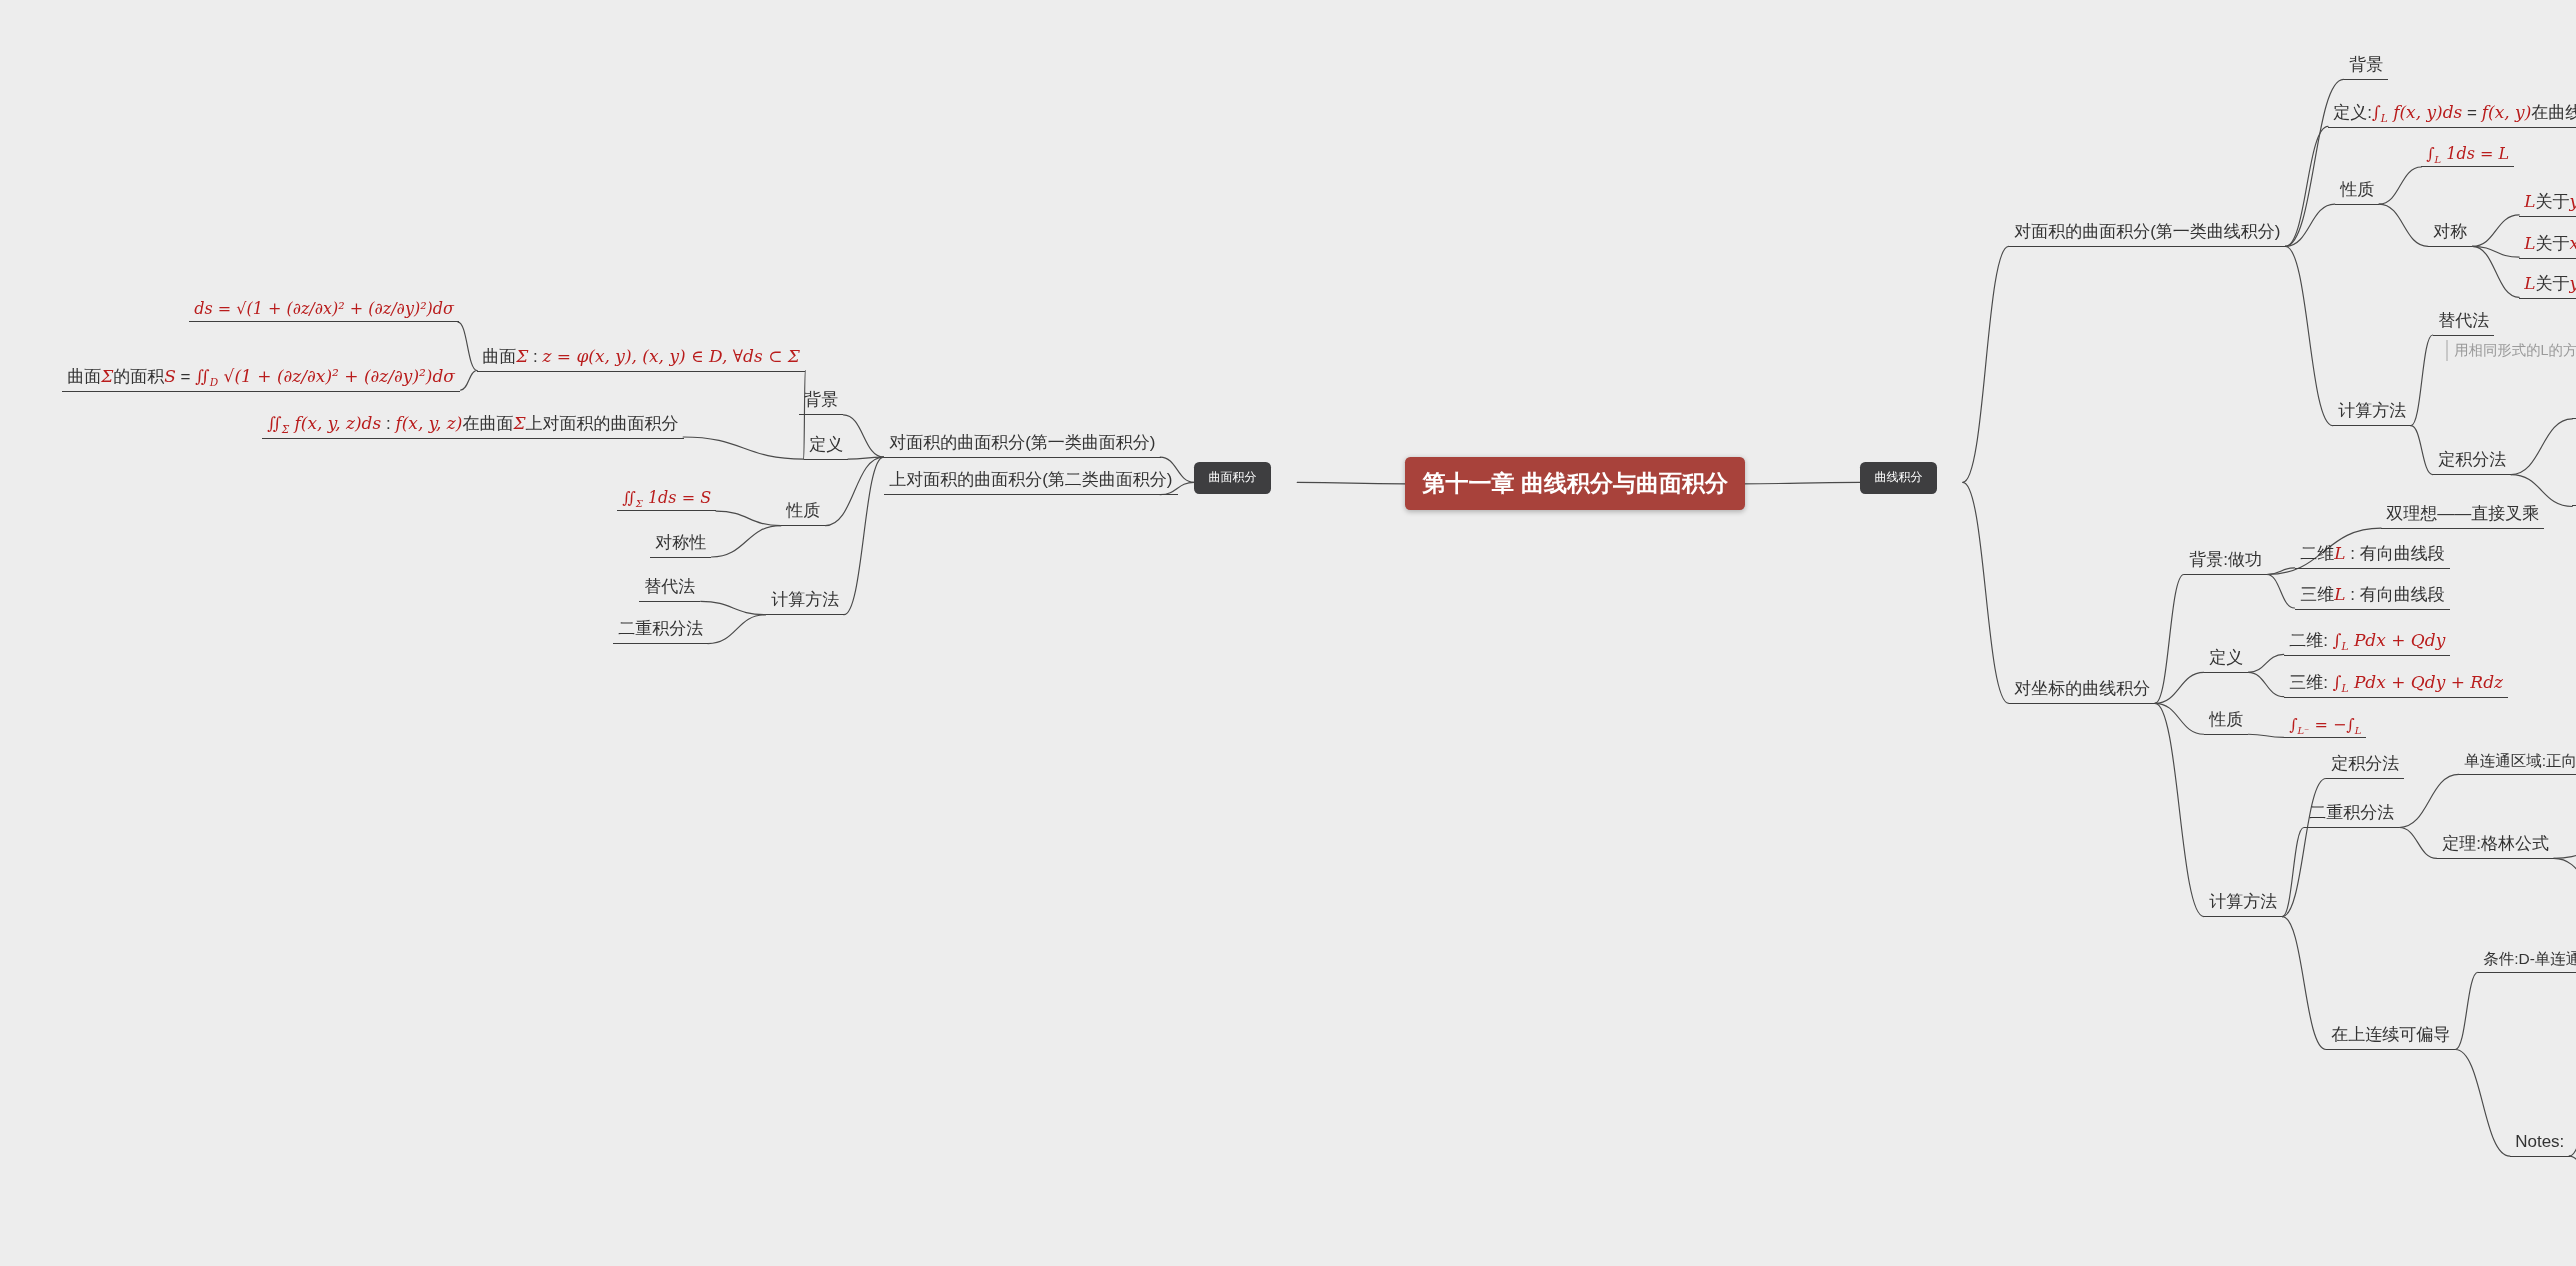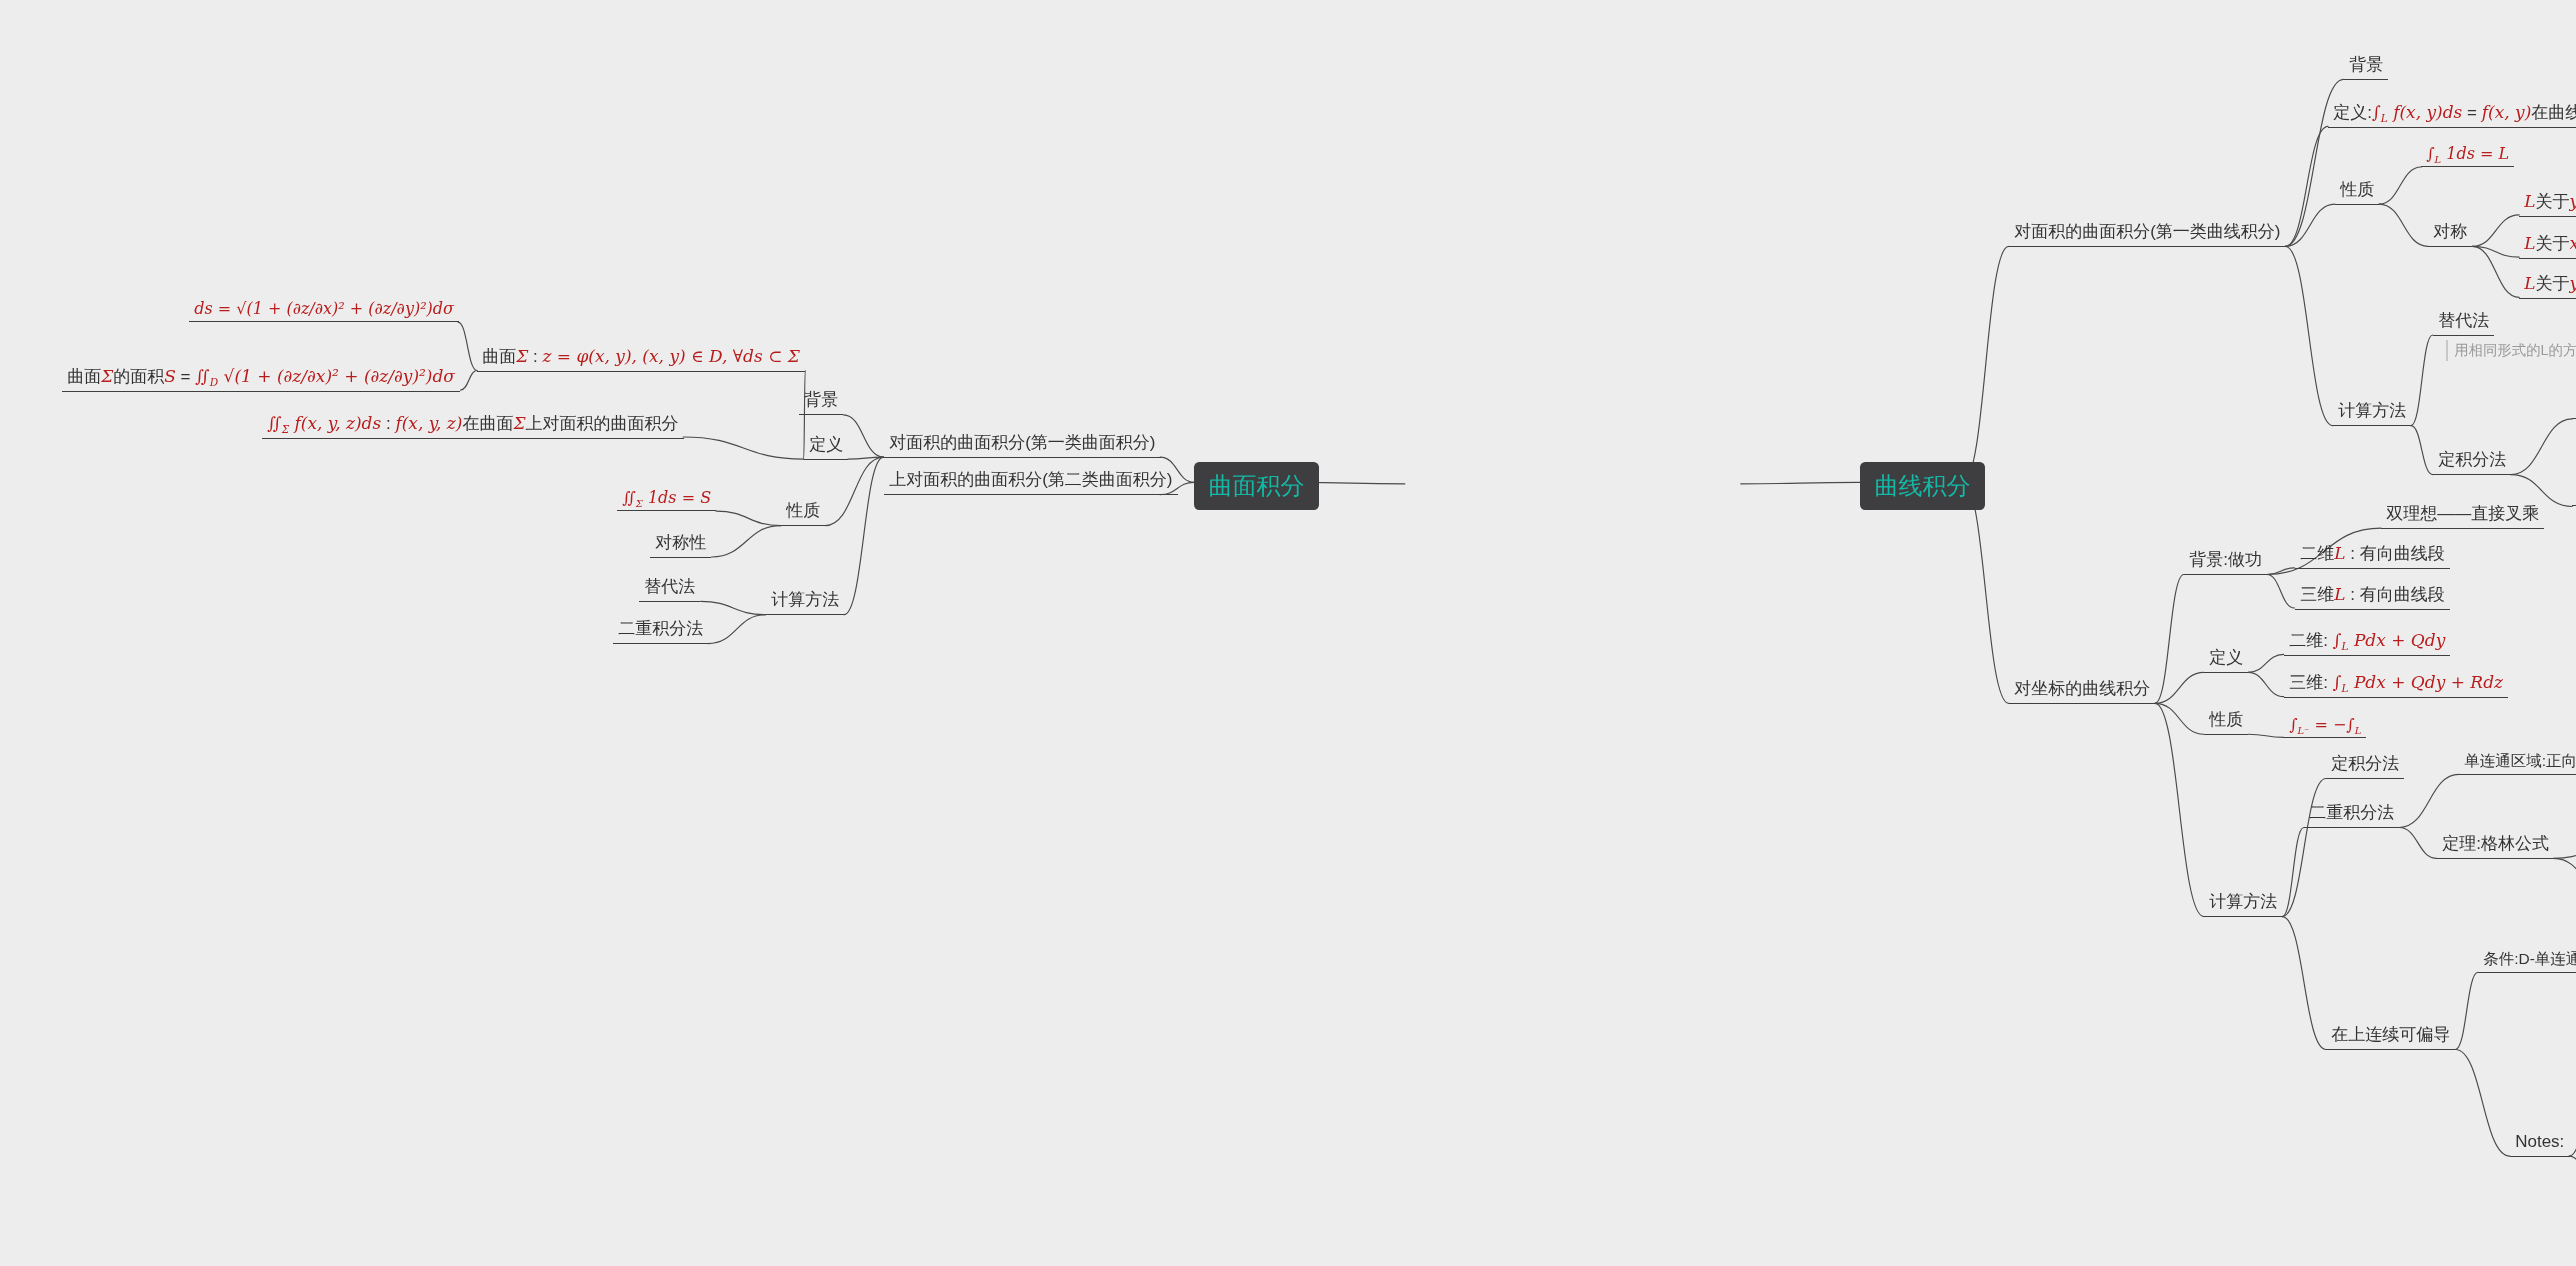--- a/index.html
+++ b/index.html
@@ -11,21 +11,21 @@
   #wires path { fill:none; stroke:#4a4a4a; stroke-width:2.25; stroke-linecap:round; }
   .node { position:absolute; z-index:2; white-space:nowrap; font-size:17px; line-height:1.32;
           color:#333; padding:1px 5.2px 2.1px; border-bottom:1.5px solid #3f3f3f; }
   .math, .node i { font-family:"DejaVu Serif","Liberation Serif",serif; font-style:italic; color:#b91c1c; }
   .math { font-size:16px; }
   .small { font-size:15.5px; }
   sub, sup { font-size:62%; line-height:0; }
   .box { border:none; border-radius:5.2px; }
   .root { background:#A8423B; color:#fff; font-weight:bold; font-size:23px; padding:11.3px 17.5px;
           box-shadow:0 1.5px 5.2px rgba(0,0,0,.25); }
-  .main { background:#3E3E40; color:#14b8a6; font-size:24px; padding:8.2px 14.4px; }
+  .main { background:#3E3E40; color:#ffffff; font-size:12px; padding:8.2px 14.4px; }
   .notebar { border-bottom:none; border-left:2.1px solid #c8c8c8; color:#9a9a9a; font-size:14.4px; padding:1px 6.2px; }
 </style>
 </head>
 <body>
 
 <div id="canvas">
   <svg id="wires" width="3480" height="1267" viewBox="0 0 6755 2459">
       <path d="M 2727 939 C 2622.5 939, 2622.5 936, 2518 936"></path>
       <path d="M 3379 939 C 3494.5 939, 3494.5 936, 3610 936"></path>
       <path d="M 3810 936 C 3854.5 936, 3854.5 478, 3899 478"></path>
@@ -79,20 +79,21 @@
       <path d="M 926 719 C 910 719, 910 757, 894 757"></path>
       <path d="M 1560 891 C 1443 891, 1443 848, 1326 848"></path>
       <path d="M 1715 887 C 1658.5 887, 1658.5 1020, 1602 1020"></path>
       <path d="M 1516 1020 C 1453 1020, 1453 992, 1390 992"></path>
       <path d="M 1516 1020 C 1448.5 1020, 1448.5 1081, 1381 1081"></path>
       <path d="M 1715 887 C 1676.5 887, 1676.5 1193, 1638 1193"></path>
       <path d="M 1486 1193 C 1423 1193, 1423 1167, 1360 1167"></path>
       <path d="M 1486 1193 C 1430 1193, 1430 1249, 1374 1249"></path>
     </svg>
 
+  <div class="node box root" id="root" style="left:1405px;top:457px">第十一章 曲线积分与曲面积分</div>
   <div class="node box main" id="surface" style="left:1194px;top:462px">曲面积分</div>
   <div class="node box main" id="line" style="left:1860px;top:462px">曲线积分</div>
 
   <div class="node" id="arc-title" style="left:2009px;top:220px">对面积的曲面积分(第一类曲线积分)</div>
   <div class="node" id="arc-bg" style="left:2344px;top:53px">背景</div>
   <div class="node" id="arc-def" style="left:2328px;top:100px">定义:<i>∫<sub>L</sub> f(x, y)ds</i> = <i>f(x, y)</i>在曲线段上对弧长的曲线积分</div>
   <div class="node" id="arc-props" style="left:2335px;top:178px">性质</div>
   <div class="node math" id="arc-p1" style="left:2421px;top:142px">∫<sub>L</sub> 1ds = L</div>
   <div class="node" id="arc-sym" style="left:2428px;top:220px">对称</div>
   <div class="node" id="arc-sym-y" style="left:2519px;top:189px"><i>L</i>关于<i>y</i>轴对称, 右边为 :</div>

